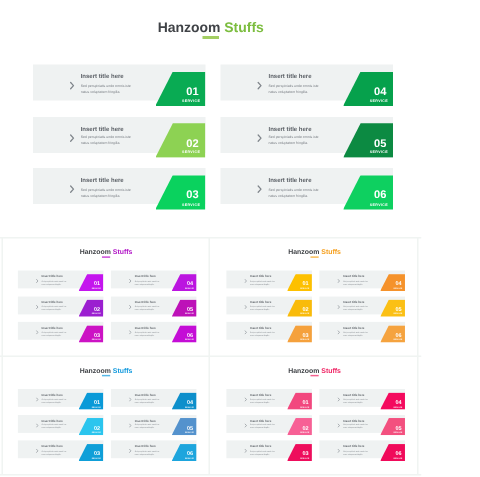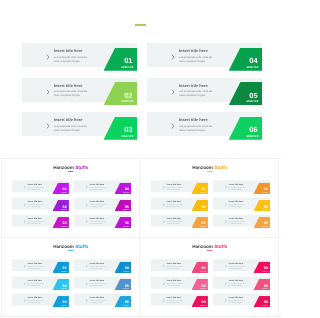--- a/index.html
+++ b/index.html
@@ -35,20 +35,24 @@
 
 .thumb{position:absolute;overflow:hidden;background:#ffffff;}
 .sep{position:absolute;background:#f0f4f2;}
 </style>
 </head>
 <body>
 
 <div class="page" id="page">
     <div class="slide" style="left: 0px; top: 0px;">
 
+    <div class="slide-title" style="color: rgb(64, 67, 71);">
+      <span>Hanzoom</span>
+      <span class="accent" style="color: rgb(124, 189, 63);"> Stuffs</span>
+    </div>
 
     <div class="title-rule" style="background: rgb(163, 206, 99);"></div>
 
     <div class="items">
         <div class="item" style="left: 22px; top: 43px;">
     <div class="item-bar" style="background: rgb(239, 242, 242);"></div>
     <div class="item-shape" style="background: rgb(9, 171, 83);"></div>
     <div class="item-chevron">
       <svg width="4" height="6.2" viewBox="0 0 4 6.2" aria-hidden="true">
         <path d="M1.1 1.0 L3.0 3.1 L1.1 5.2" fill="none" stroke="#80868c" stroke-width="0.85" stroke-linecap="round" stroke-linejoin="round"></path>

